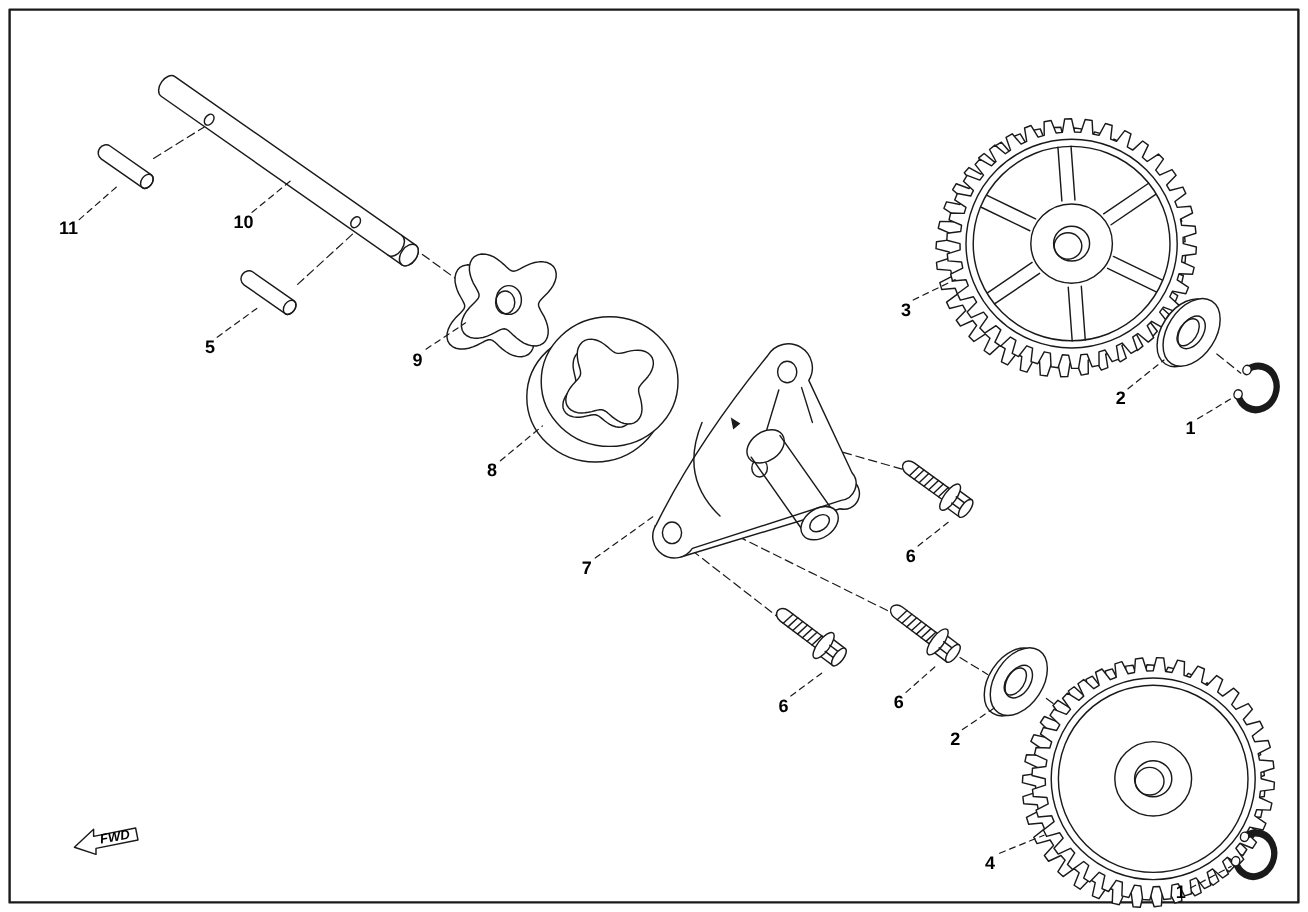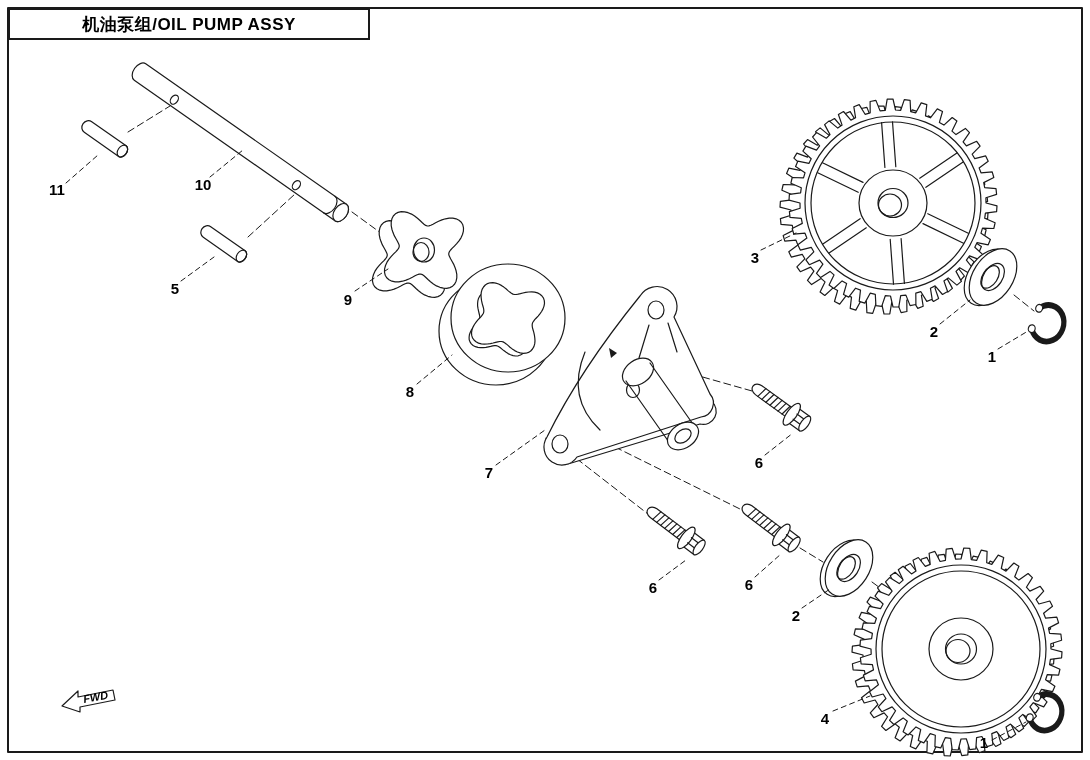--- a/index.html
+++ b/index.html
@@ -183,17 +183,14 @@
     </g>
 
     <g>
       <path d="M62,706 L78,691 L78,697 L113,690 L115,700 L80,707 L80,712 Z" fill="#fff"></path>
       <text class="fwd-text" transform="translate(84,703) rotate(-10)">FWD</text>
     </g>
 
   </g>
 </svg>
 
-<div class="title-box">
-  <span>机油泵组/OIL PUMP ASSY</span>
-</div>
 
 </div>
 
 </body></html>

